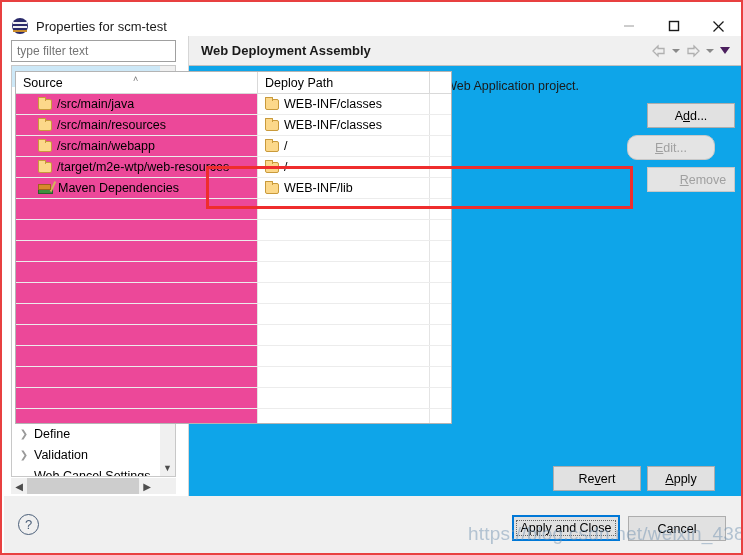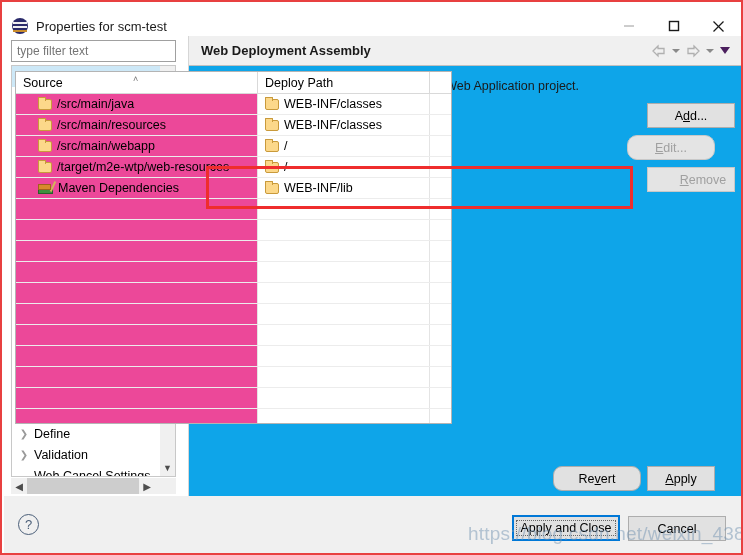--- a/index.html
+++ b/index.html
@@ -237,21 +237,21 @@
     border: 1px solid #adadad;
     color: #000;
     padding: 0;
     cursor: default;
   }
   .btn.disabled { color: #a0a0a0; background: #e4e4e4; border-color: #c8c8c8; }
   .btn u { text-decoration: underline; }
   #btn-add   { position: absolute; left: 645px; top: 101px; width: 88px; height: 25px; }
   #btn-edit  { position: absolute; left: 625px; top: 133px; width: 88px; height: 25px; border-radius: 10px; }
   #btn-remove{ position: absolute; left: 645px; top: 165px; width: 88px; height: 25px; padding-left: 24px; }
-  #btn-revert{ position: absolute; left: 551px; top: 464px; width: 88px; height: 25px; border-radius: 9px; }
+  #btn-revert{ position: absolute; left: 551px; top: 464px; width: 88px; height: 25px; }
   #btn-apply { position: absolute; left: 645px; top: 464px; width: 68px; height: 25px; }
 
   #footer-sep {
     position: absolute; left: 186px; top: 495px;
     width: 553px; height: 1px; background: #d6d6d6;
   }
   #bottom-bar {
     position: absolute; left: 2px; top: 494px;
     width: 737px; height: 59px;
     background: #f0f0f0;

